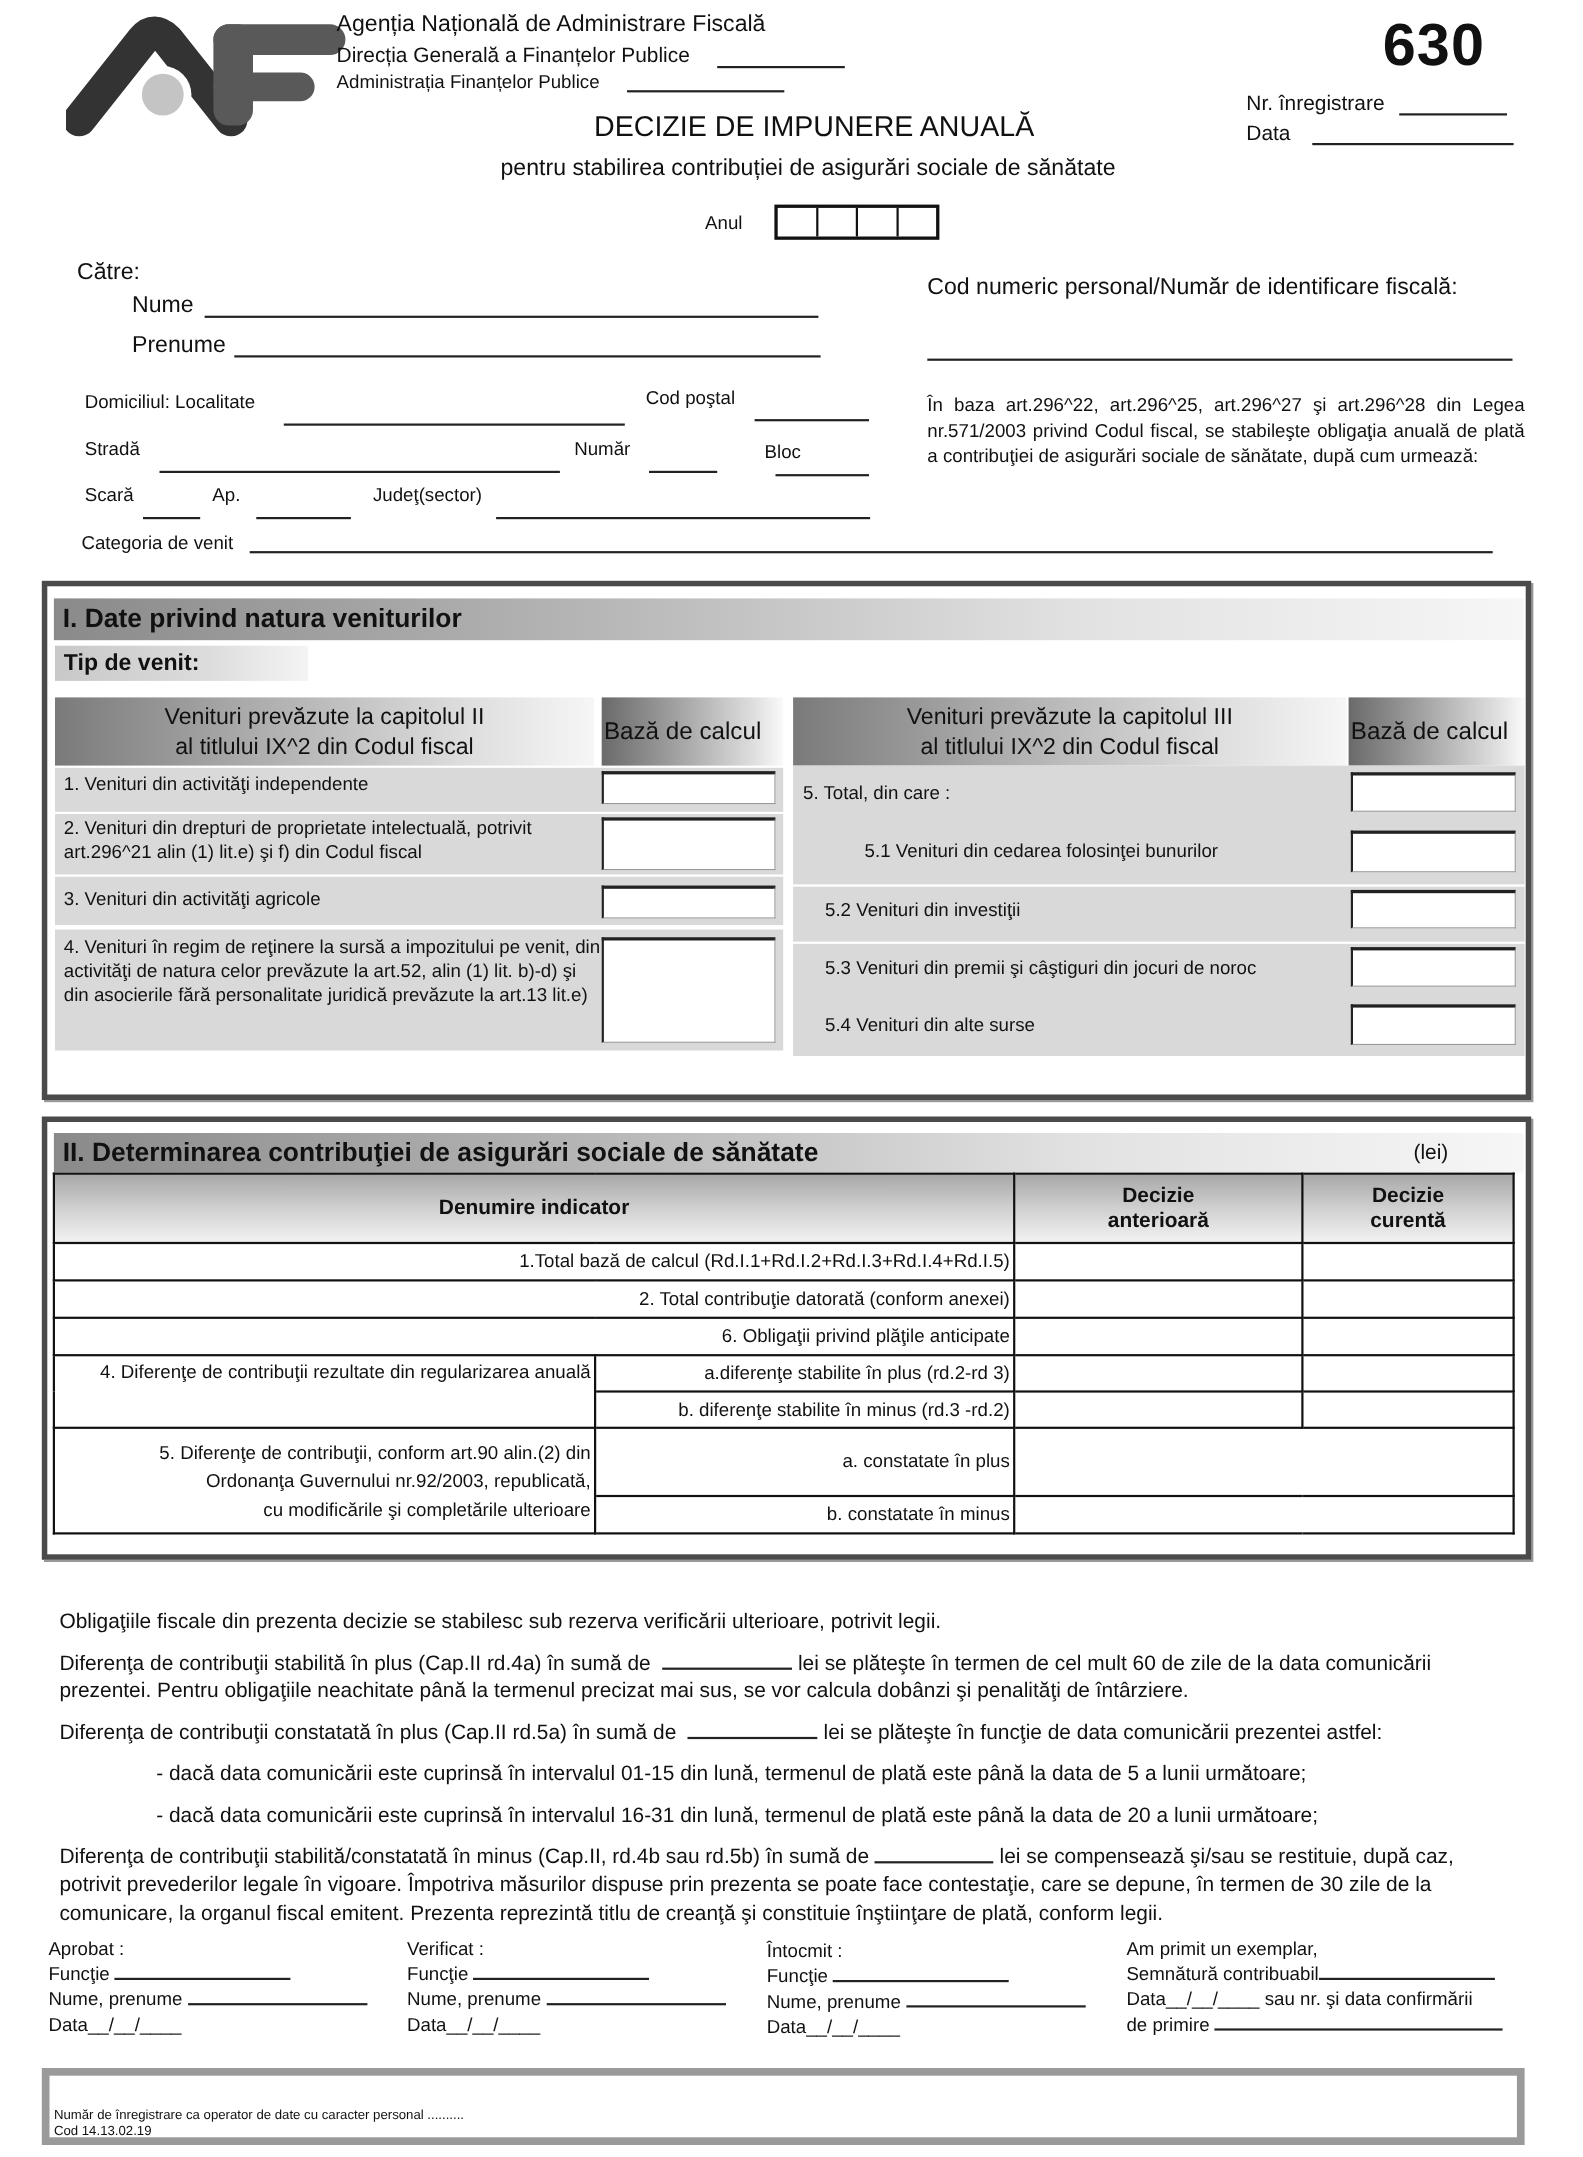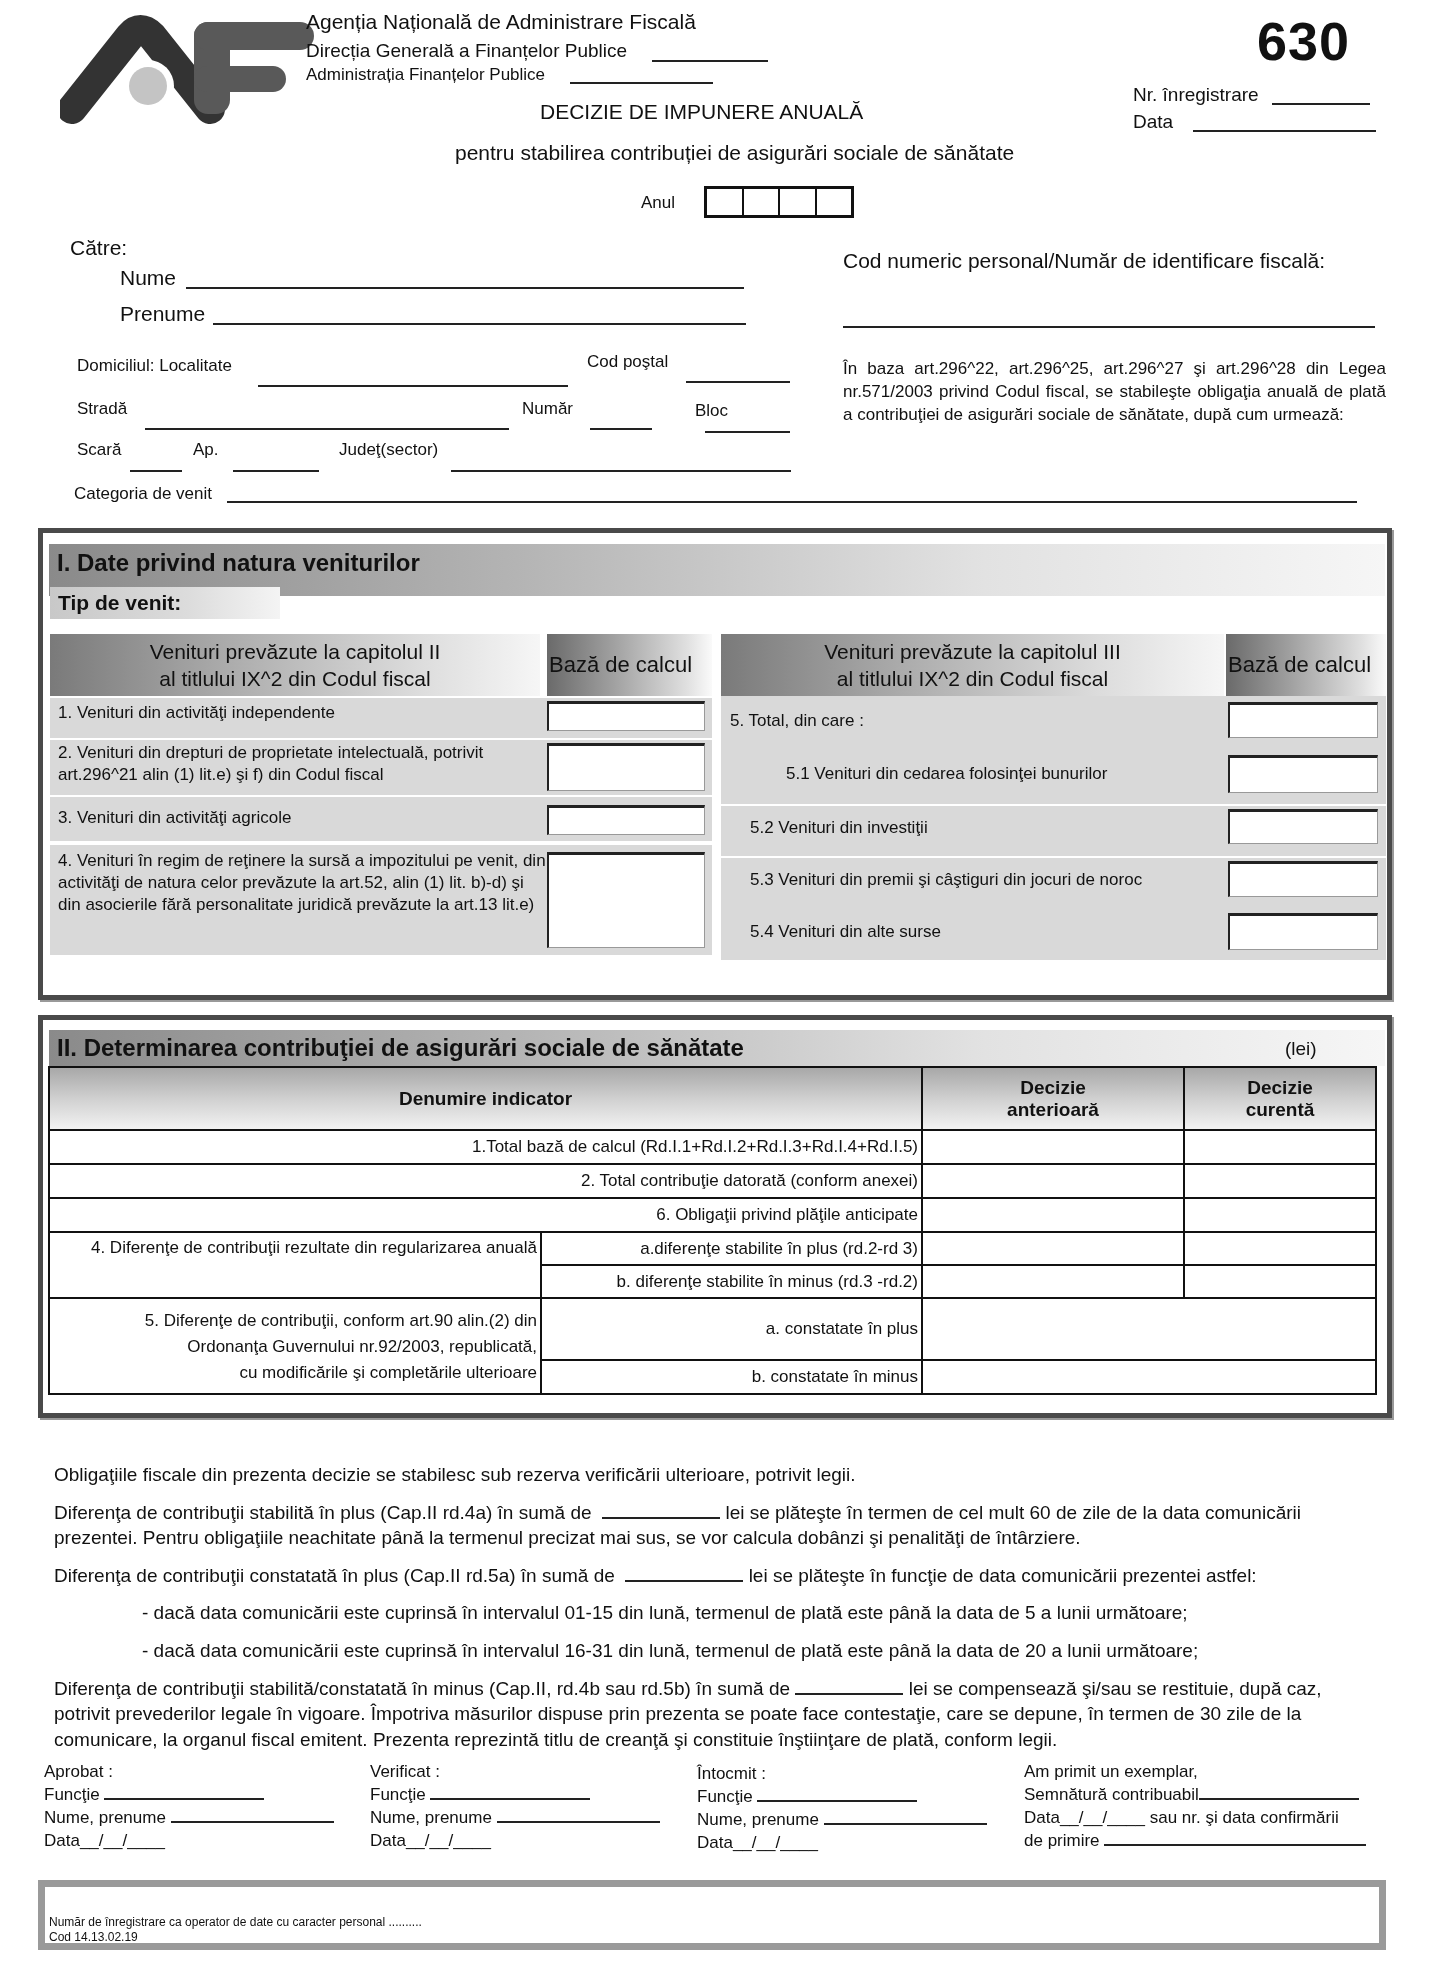--- a/index.html
+++ b/index.html
@@ -9,21 +9,21 @@
   .t16{font-size:17px;}
   .t18{font-size:19px;}
   .t20{font-size:21px;}
   
   #logo{left:60px;top:14px;width:270px;height:110px;}
   
   .hdr1{left:306px;top:10px;font-size:21px;}
   .hdr2{left:306px;top:40px;font-size:19px;}
   .hdr3{left:306px;top:65px;font-size:17px;}
   .formnum{left:1257px;top:10px;font-size:54px;font-weight:bold;letter-spacing:1px;}
-  .title{left:540px;top:100px;font-size:21px;}
+  .title{left:540px;top:100px;font-size:26px;}
   .subtitle{left:455px;top:141px;font-size:21px;}
   .anul-boxes{left:704px;top:186px;width:150px;height:32px;border:3px solid #111;display:flex;box-sizing:border-box;}
   .anul-boxes .box{flex:1;border-right:2px solid #111;}
   .anul-boxes .box:last-child{border-right:none;}
   
   .sec{position:absolute;border:5px solid #4a4a4a;box-shadow:2px 2px 0 #999;box-sizing:border-box;}
   .sec-title{position:absolute;font-weight:bold;font-size:24px;padding-left:8px;box-sizing:border-box;
      background:linear-gradient(to right,#8a8a8a 0%,#b4b4b4 35%,#e2e2e2 70%,#f6f6f6 100%);}
   .tip{position:absolute;font-weight:bold;font-size:21px;padding-left:8px;box-sizing:border-box;
      background:linear-gradient(to right,#c8c8c8 0%,#dcdcdc 60%,#f4f4f4 100%);}
@@ -107,21 +107,21 @@
 <div class="ul" style="left:451px;top:470px;width:340px;"></div>
 
 <div class="abs t16" style="left:74px;top:484px;">Categoria de venit</div>
 <div class="ul" style="left:227px;top:501px;width:1130px;"></div>
 
 <div class="abs t20" style="left:843px;top:249px;">Cod numeric personal/Număr de identificare fiscală:</div>
 <div class="ul" style="left:843px;top:326px;width:532px;"></div>
 <div class="abs" style="left:843px;top:357px;width:543px;font-size:17px;line-height:23px;text-align:justify;">În baza art.296^22, art.296^25, art.296^27 şi art.296^28 din Legea nr.571/2003 privind Codul fiscal, se stabileşte obligaţia anuală de plată a contribuţiei de asigurări sociale de sănătate, după cum urmează:</div>
 
 <div class="sec" style="left:38px;top:528px;width:1354px;height:472px;"></div>
-<div class="sec-title" style="left:49px;top:544px;width:1336px;height:52px;line-height:38px;">I. Date privind natura veniturilor</div>
+<div class="sec-title" style="left:49px;top:544px;width:1336px;height:38px;line-height:38px;">I. Date privind natura veniturilor</div>
 <div class="tip" style="left:50px;top:587px;width:230px;height:32px;line-height:32px;">Tip de venit:</div>
 
 <div class="colhead" style="left:50px;top:634px;width:490px;height:62px;padding-top:4px;">
   <div>Venituri prevăzute la capitolul II</div>
   <div>al titlului IX^2 din Codul fiscal</div>
 </div>
 <div class="bazahead" style="left:547px;top:634px;width:165px;height:62px;">Bază de calcul</div>
 
 <div class="grayrow" style="left:50px;top:698px;width:662px;height:40px;padding-top:4px;">
   <span>1. Venituri din activităţi independente</span>

